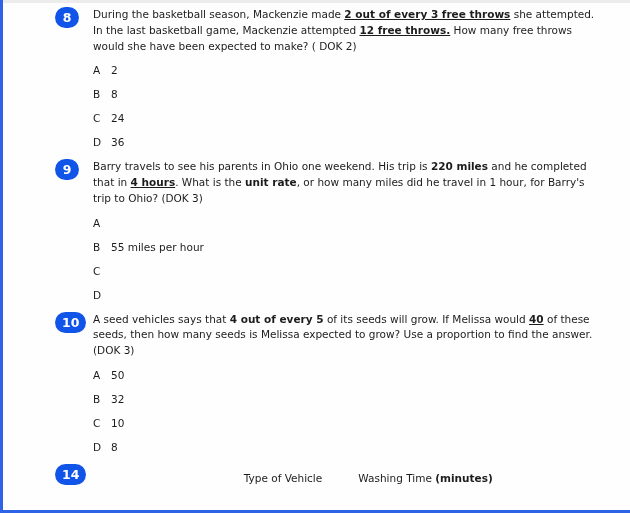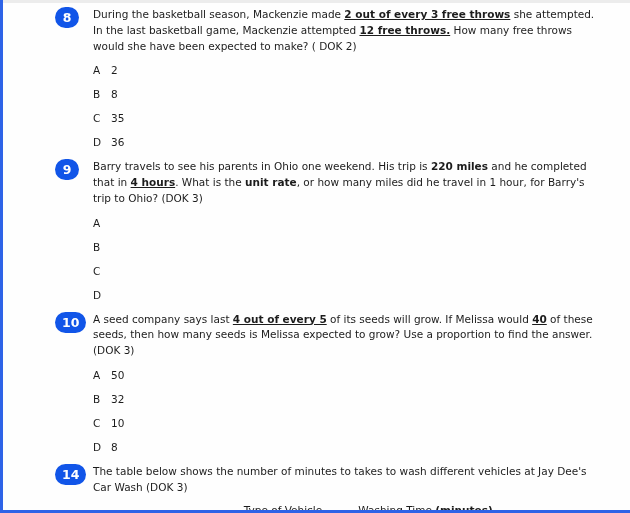--- a/index.html
+++ b/index.html
@@ -71,21 +71,21 @@
             <span class="ctext">2</span>
           </div>
 
           <div class="choice">
             <span class="letter">B</span>
             <span class="ctext">8</span>
           </div>
 
           <div class="choice">
             <span class="letter">C</span>
-            <span class="ctext">35</span>
+            <span class="ctext">24</span>
           </div>
 
           <div class="choice">
             <span class="letter">D</span>
             <span class="ctext">36</span>
           </div>
         </div>
     </div>
   </section>
 
@@ -96,39 +96,40 @@
     <div class="qbody">
       <p class="qtext"><span>Barry travels to see his parents in Ohio one weekend. His trip is </span><span style="font-weight: 700;">220 miles</span><span> and he completed that in </span><span style="font-weight: 700; text-decoration: underline;">4 hours</span><span>. What is the </span><span style="font-weight: 700;">unit rate</span><span>, or how many miles did he travel in 1 hour, for Barry's trip to Ohio? (DOK 3)</span></p>
       <div class="choices">
 
           <div class="choice">
             <span class="letter">A</span>
           </div>
 
           <div class="choice">
             <span class="letter">B</span>
+            <span class="ctext">55 miles per hour</span>
           </div>
 
           <div class="choice">
             <span class="letter">C</span>
           </div>
 
           <div class="choice">
             <span class="letter">D</span>
           </div>
         </div>
     </div>
   </section>
 
   <section class="question">
     <div class="qnum-col">
       <span class="qnum">10</span>
     </div>
     <div class="qbody">
-      <p class="qtext"><span>A seed company says last </span><span style="font-weight: 700; text-decoration: underline;">4 out of every 5</span><span> of its seeds will grow. If Melissa would </span><span style="font-weight: 700; text-decoration: underline;">40</span><span> of these seeds, then how many seeds is Melissa expected to grow? Use a proportion to find the answer. (DOK 3)</span></p>
+      <p class="qtext"><span>A seed vehicles says that </span><span style="font-weight: 700; ">4 out of every 5</span><span> of its seeds will grow. If Melissa would </span><span style="font-weight: 700; text-decoration: underline;">40</span><span> of these seeds, then how many seeds is Melissa expected to grow? Use a proportion to find the answer. (DOK 3)</span></p>
       <div class="choices">
 
           <div class="choice">
             <span class="letter">A</span>
             <span class="ctext">50</span>
           </div>
 
           <div class="choice">
             <span class="letter">B</span>
             <span class="ctext">32</span>
@@ -145,21 +146,20 @@
           </div>
         </div>
     </div>
   </section>
 
   <section class="question">
     <div class="qnum-col">
       <span class="qnum">14</span>
     </div>
     <div class="qbody">
-      <p class="qtext"><span>The table below shows the number of minutes to takes to wash different vehicles at Jay Dee's Car Wash (DOK 3)</span></p>
 
       <div class="vtable">
         <div class="trow thead">
           <div class="tcell c1">Type of Vehicle</div>
           <div class="tcell c2"><span>Washing Time </span><span style="font-weight: 700;">(minutes)</span></div>
         </div>
 
       </div>
     </div>
   </section>

